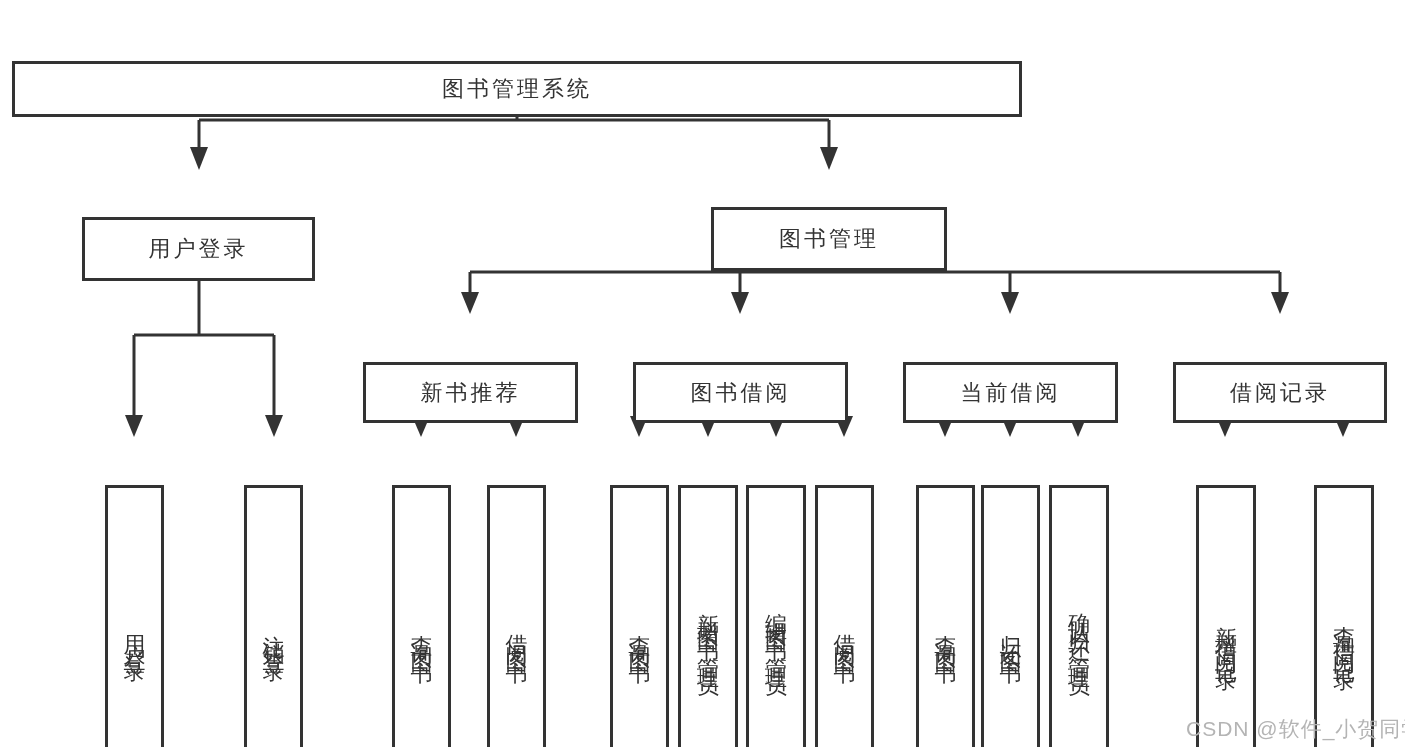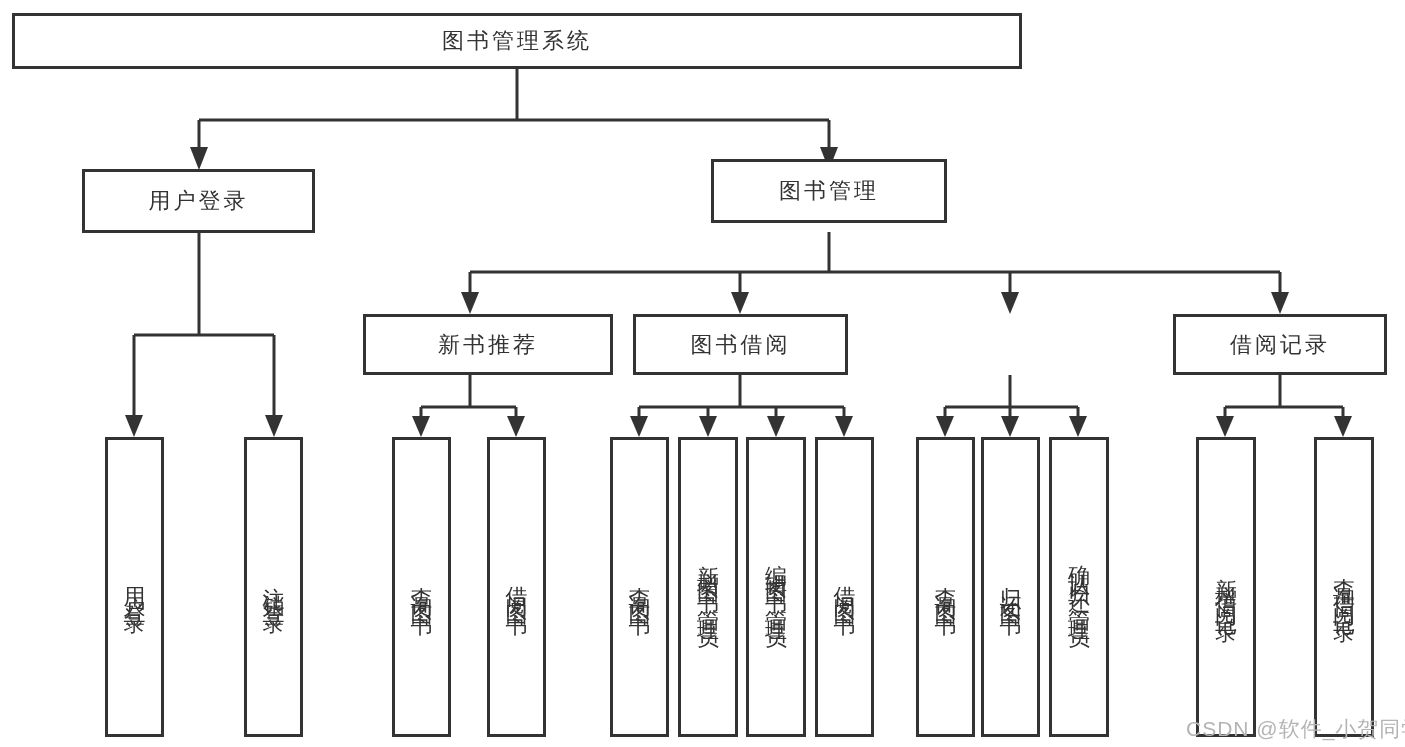--- a/index.html
+++ b/index.html
@@ -34,20 +34,21 @@
   .box {
     position: absolute;
     box-sizing: border-box;
     border: 3px solid #333333;
     background: #ffffff;
     color: #333333;
     display: flex;
     align-items: center;
     justify-content: center;
     text-align: center;
+    margin-top: 48px;
   }
   .h-box {
     font-size: 22px;
     letter-spacing: 3px;
     white-space: nowrap;
   }
   .leaf {
     writing-mode: vertical-rl;
     text-orientation: mixed;
     font-size: 22px;
@@ -144,22 +145,23 @@
       <path d="M1343 407 V417"></path>
       <polygon points="1334,416 1352,416 1343,437"></polygon>
     </g>
   </svg>
 
   <div class="box h-box" style="left:12px; top:13px; width:1010px; height:56px;">图书管理系统</div>
 
   <div class="box h-box" style="left:82px; top:169px; width:233px; height:64px;">用户登录</div>
   <div class="box h-box" style="left:711px; top:159px; width:236px; height:64px;">图书管理</div>
 
-  <div class="box h-box" style="left:363px; top:314px; width:250px; height:61px;">新书推荐</div>
+  <div class="box h-box" style="left:363px; top:314px; width:215px; height:61px;">新书推荐</div>
   <div class="box h-box" style="left:633px; top:314px; width:215px; height:61px;">图书借阅</div>
+  <div class="box h-box" style="left:903px; top:314px; width:215px; height:61px;">当前借阅</div>
   <div class="box h-box" style="left:1173px; top:314px; width:214px; height:61px;">借阅记录</div>
 
   <div class="box leaf" style="left:105px; top:437px; width:59px; height:300px;">用户登录</div>
   <div class="box leaf" style="left:244px; top:437px; width:59px; height:300px;">注销登录</div>
 
   <div class="box leaf" style="left:392px; top:437px; width:59px; height:300px;">查询图书</div>
   <div class="box leaf" style="left:487px; top:437px; width:59px; height:300px;">借阅图书</div>
 
   <div class="box leaf" style="left:610px; top:437px; width:59px; height:300px;">查询图书</div>
   <div class="box leaf" style="left:678px; top:437px; width:60px; height:300px;">新增图书（管理员）</div>

